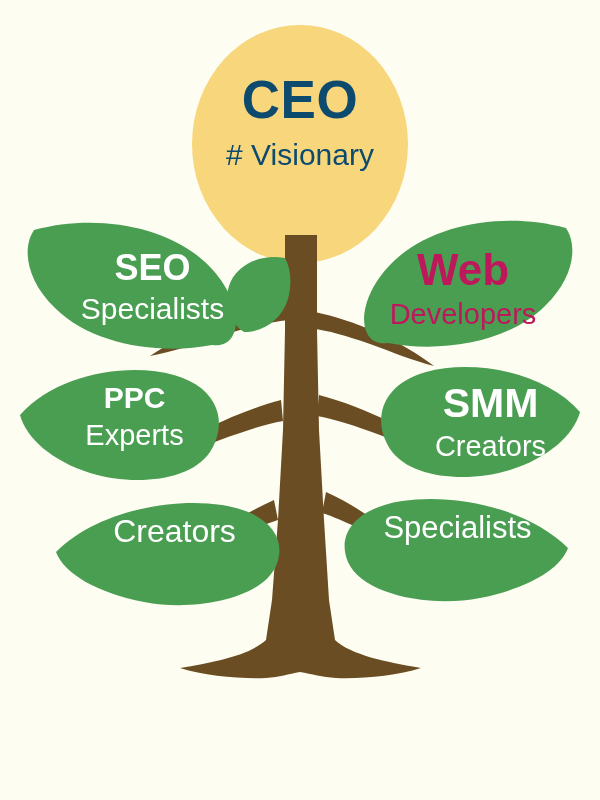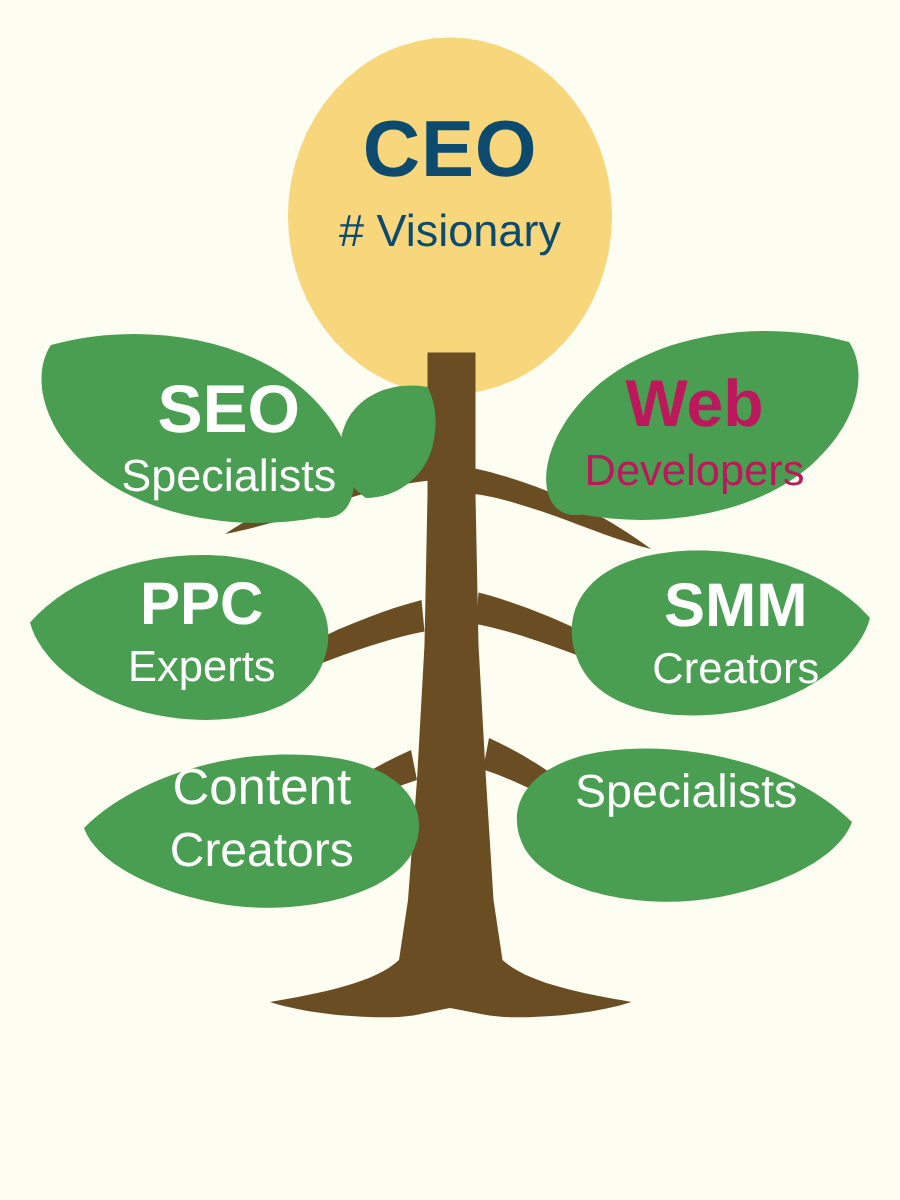--- a/index.html
+++ b/index.html
@@ -69,29 +69,29 @@
     font-weight: bold;
     line-height: 1.02;
   }
   .leaf-sub {
     display: block;
     line-height: 1.05;
   }
 
   
   .lf-seo      { left: 55px;  top: 250px; width: 195px; }
-  .lf-seo .leaf-main { font-size: 45px; }
+  .lf-seo .leaf-main { font-size: 36px; }
   .lf-seo .leaf-sub  { font-size: 30px; margin-top: 6px; }
 
   .lf-web      { left: 368px; top: 248px; width: 190px; }
   .lf-web .leaf-main { font-size: 44px; }
   .lf-web .leaf-sub  { font-size: 29px; margin-top: 6px; }
 
   .lf-ppc      { left: 42px;  top: 383px; width: 185px; }
-  .lf-ppc .leaf-main { font-size: 40px; }
+  .lf-ppc .leaf-main { font-size: 30px; }
   .lf-ppc .leaf-sub  { font-size: 29px; margin-top: 6px; }
 
   .lf-smm      { left: 398px; top: 383px; width: 185px; }
   .lf-smm .leaf-main { font-size: 41px; }
   .lf-smm .leaf-sub  { font-size: 29px; margin-top: 6px; }
 
   .lf-content  { left: 77px;  top: 508px; width: 195px; }
   .lf-content .leaf-main { font-size: 34px; font-weight: normal; }
   .lf-content .leaf-sub  { font-size: 32px; margin-top: 7px; }
 
@@ -267,21 +267,20 @@
     <span class="leaf-main">PPC</span>
     <span class="leaf-sub">Experts</span>
   </div>
 
   <div class="label leaf-label lf-smm" style="color: rgb(255, 255, 255);">
     <span class="leaf-main">SMM</span>
     <span class="leaf-sub">Creators</span>
   </div>
 
   <div class="label leaf-label lf-content" style="color: rgb(255, 255, 255);">
-    <span class="leaf-main">Content</span>
     <span class="leaf-sub">Creators</span>
   </div>
 
   <div class="label leaf-label lf-email" style="color: rgb(255, 255, 255);">
     <span class="leaf-sub">Specialists</span>
   </div>
 
 </div>
 
 </body></html>

